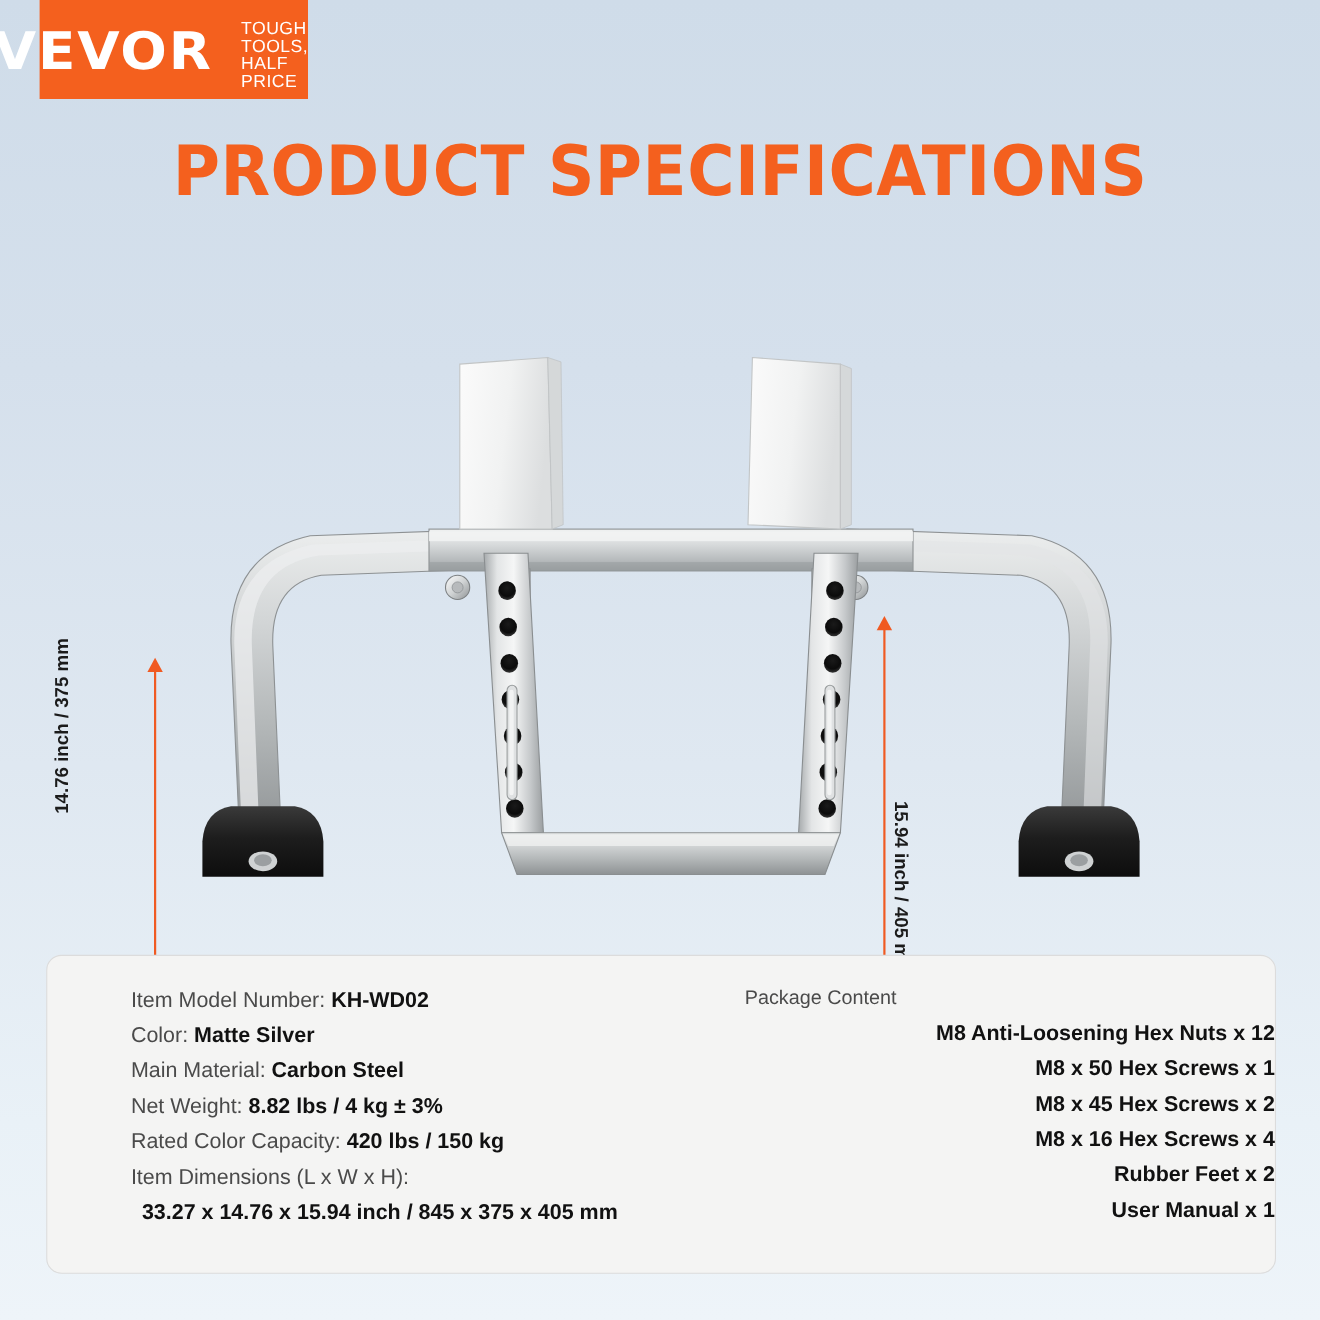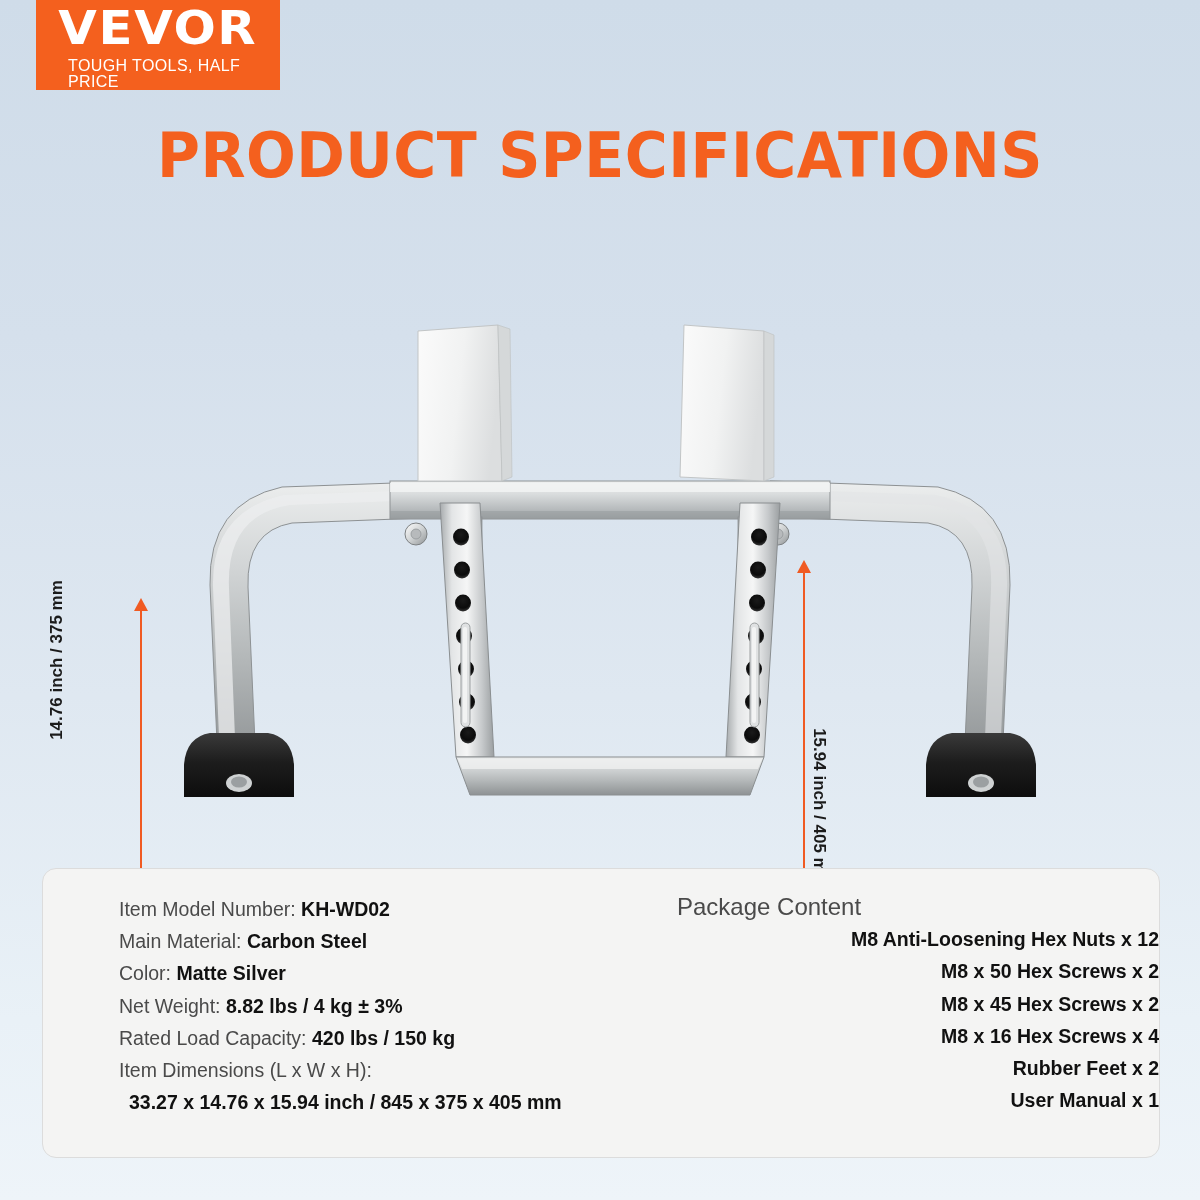--- a/index.html
+++ b/index.html
@@ -18,21 +18,21 @@
 
   
   #brand-logo {
     position: absolute;
     left: 36px;
     top: 0;
     width: 244px;
     height: 90px;
     background: #F4601E;
     display: flex;
-    flex-direction: column;
+    flex-direction: row;
     align-items: center;
     justify-content: flex-end;
     padding-top: 4px;
   }
   #brand-logo .wordmark {
     font-family: "DejaVu Sans", sans-serif;
     font-weight: 700;
     font-size: 47px;
     letter-spacing: 1.5px;
     color: #ffffff;
@@ -210,21 +210,21 @@
   .spec-dims-value {
     font-size: 19.5px;
     line-height: 32.2px;
     font-weight: 700;
     color: #111111;
     padding-left: 10px;
     white-space: nowrap;
   }
 
   .pkg-title {
-    font-size: 24px;
+    font-size: 18px;
     line-height: 32.2px;
     color: #4a4a4a;
   }
   .pkg-item {
     font-size: 19.5px;
     line-height: 32.2px;
     font-weight: 700;
     color: #111111;
     white-space: nowrap;
     text-align: right;
@@ -396,44 +396,44 @@
 </div>
 
 <div id="spec-panel">
 
   <div id="spec-col">
     <div class="spec-row">
       <span>Item Model Number:</span>
       <span class="val">KH-WD02</span>
     </div>
     <div class="spec-row">
+      <span>Color:</span>
+      <span class="val">Matte Silver</span>
+    </div>
+    <div class="spec-row">
       <span>Main Material:</span>
       <span class="val">Carbon Steel</span>
     </div>
     <div class="spec-row">
-      <span>Color:</span>
-      <span class="val">Matte Silver</span>
-    </div>
-    <div class="spec-row">
       <span>Net Weight:</span>
       <span class="val">8.82 lbs / 4 kg ± 3%</span>
     </div>
     <div class="spec-row">
-      <span>Rated Load Capacity:</span>
+      <span>Rated Color Capacity:</span>
       <span class="val">420 lbs / 150 kg</span>
     </div>
     <div class="spec-row">
       <span>Item Dimensions (L x W x H):</span>
     </div>
     <div class="spec-dims-value">33.27 x 14.76 x 15.94 inch / 845 x 375 x 405 mm</div>
   </div>
 
   <div id="package-col">
     <div class="pkg-title">Package Content</div>
     <div class="pkg-item">M8 Anti-Loosening Hex Nuts x 12</div>
-    <div class="pkg-item">M8 x 50 Hex Screws x 2</div>
+    <div class="pkg-item">M8 x 50 Hex Screws x 1</div>
     <div class="pkg-item">M8 x 45 Hex Screws x 2</div>
     <div class="pkg-item">M8 x 16 Hex Screws x 4</div>
     <div class="pkg-item">Rubber Feet x 2</div>
     <div class="pkg-item">User Manual x 1</div>
   </div>
 
 </div>
 
 </body></html>

